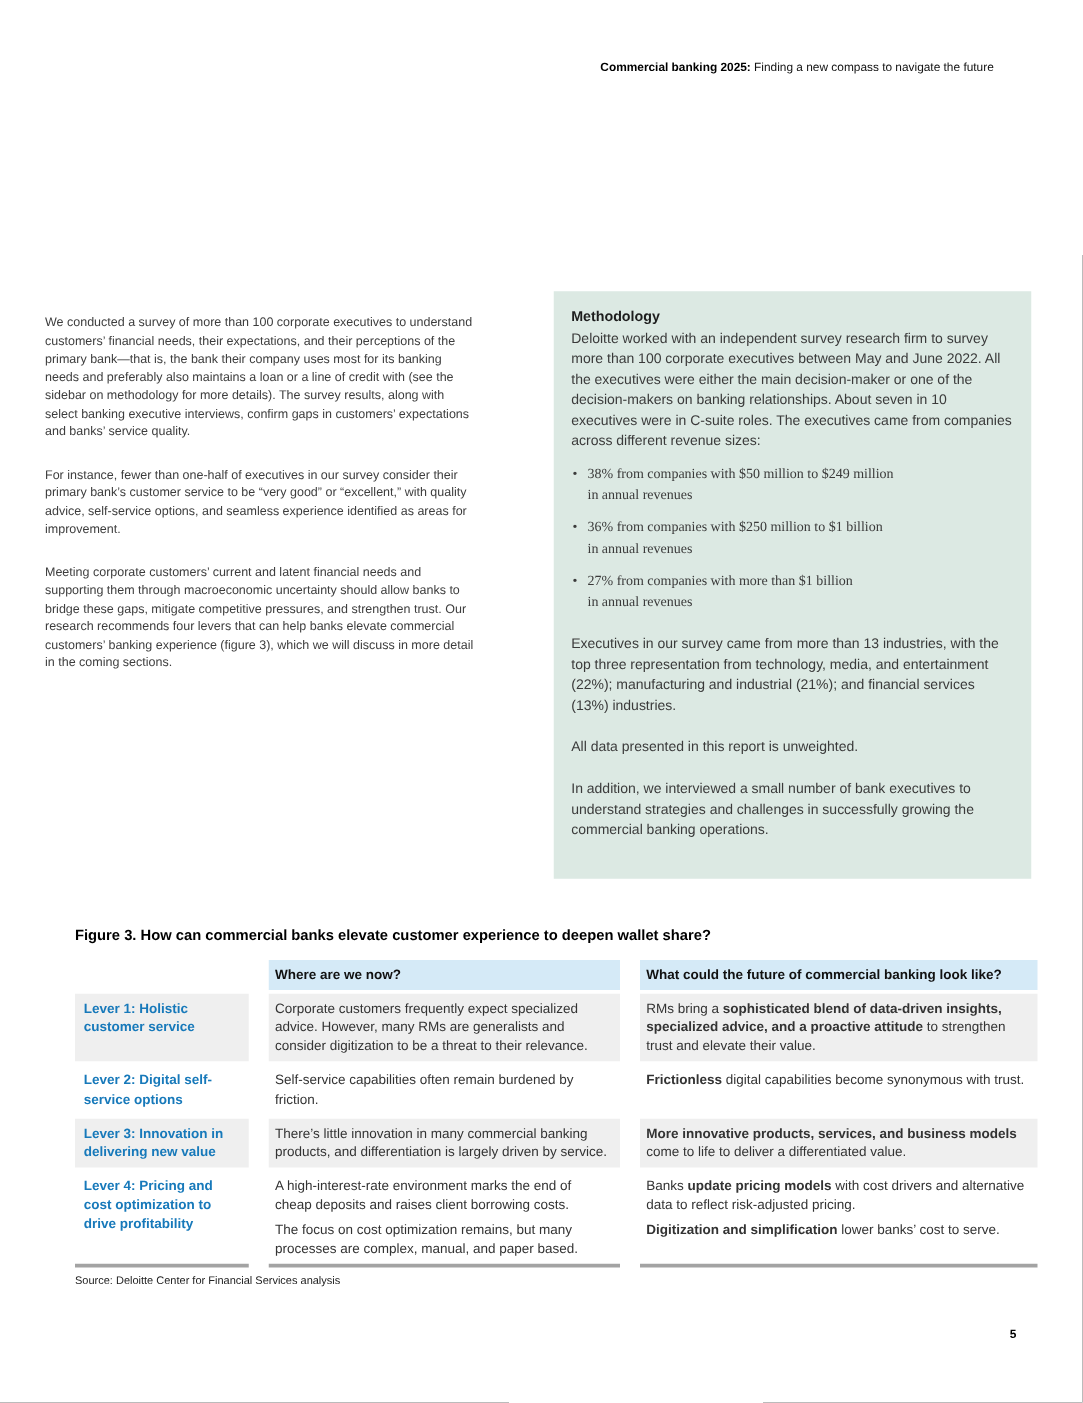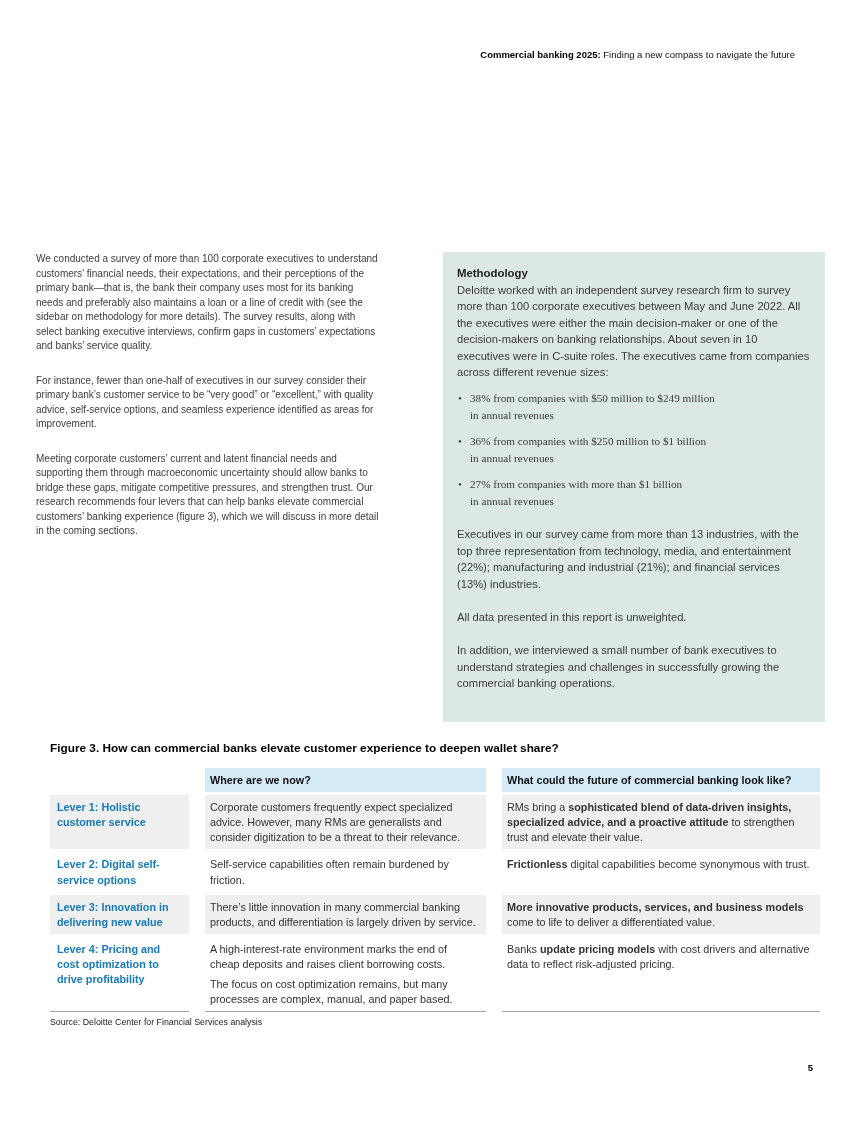--- a/index.html
+++ b/index.html
@@ -19,54 +19,54 @@
   }
   .running-header b{color:#000;}
   
   .body-col{
     position:absolute; left:36px; top:252px; width:344px;
     font-size:10px; line-height:1.45;
   }
   .body-col p{margin:0 0 20px 0;}
   
   .methodology{
-    position:absolute; left:443px; top:252px; width:382px; min-height:470px;
+    position:absolute; left:443px; top:233px; width:382px; min-height:470px;
     box-sizing:border-box;
     background:var(--meth-bg,#DCE9E3);
     padding:13px 14px 16px 14px;
     font-size:11.2px; line-height:1.47; color:#3a3a3a;
   }
   .methodology h3{margin:0; font-size:11.4px; color:#1d1d1d; font-weight:700;}
   .methodology p{margin:0;}
   .methodology .m-intro{margin:0 0 10px 0;}
   .methodology ul{list-style:none; margin:0; padding:0;font-family:Liberation Serif, serif;}
   .methodology li{
     position:relative; padding-left:13px; margin:0 0 10px 0;
     white-space:pre-line;
   }
   .methodology li::before{content:"\2022"; position:absolute; left:1px; top:0;}
   .m-paras p{margin:17px 0 0 0;}
   
-  .figure{position:absolute; left:50px; top:741px; width:770px;}
+  .figure{position:absolute; left:60px; top:741px; width:770px;}
   .fig-title{margin:0; font-size:11.8px; font-weight:700; color:#000;}
   .ftable{
     margin-top:13px;
     display:grid;
     grid-template-columns:139px 281px 318px;
     column-gap:16px; row-gap:3px;
     font-size:10.8px; line-height:1.4; color:#333;
   }
   .cell{padding:5px 10px 4px 5px;}
   .hcell{background:var(--hdr-bg,#D5EAF7); font-weight:700; color:#111;}
   .hcell.empty{background:transparent;}
   .cell.gray{background:var(--row-bg,#EFEFEF);}
   .lever{color:var(--blue,#1779BA); font-weight:700; padding:5px 16px 4px 7px;}
   .cell p{margin:0;}
   .cell p + p{margin-top:5px;}
-  .ftable > div:nth-last-child(-n+3){border-bottom:1px solid #a3a3a3;}
+  .ftable > div:nth-last-child(-n+3){border-bottom:3px solid #a3a3a3;}
   .source{font-size:8.8px; color:#222; margin-top:5px;}
   .page-num{
     position:absolute; top:1062px; right:53px;
     font-size:9.5px; font-weight:700; color:#000;
   }
 </style>
 </head>
 <body>
 
 <div class="page">
@@ -126,20 +126,21 @@
         <div class="cell gray">
           <p><b>More innovative products, services, and business models</b><span> come to life to deliver a differentiated value.</span></p>
         </div>
         <div class="cell lever">Lever 4: Pricing and cost optimization to drive profitability</div>
         <div class="cell">
           <p><span>A high-interest-rate environment marks the end of cheap deposits and raises client borrowing costs.</span></p>
           <p><span>The focus on cost optimization remains, but many processes are complex, manual, and paper based.</span></p>
         </div>
         <div class="cell">
           <p><span>Banks </span><b>update pricing models</b><span> with cost drivers and alternative data to reflect risk-adjusted pricing.</span></p>
+          <p><b>Digitization and simplification</b><span> lower banks’ cost to serve.</span></p>
         </div>
       </div>
     <div class="source">Source: Deloitte Center for Financial Services analysis</div>
   </section>
 
   <div class="page-num">5</div>
 
 </div>
 
 </body></html>

